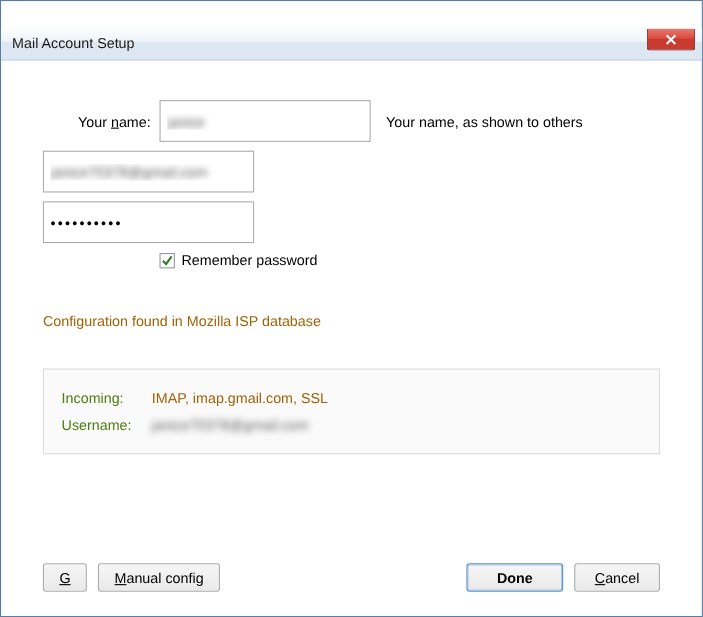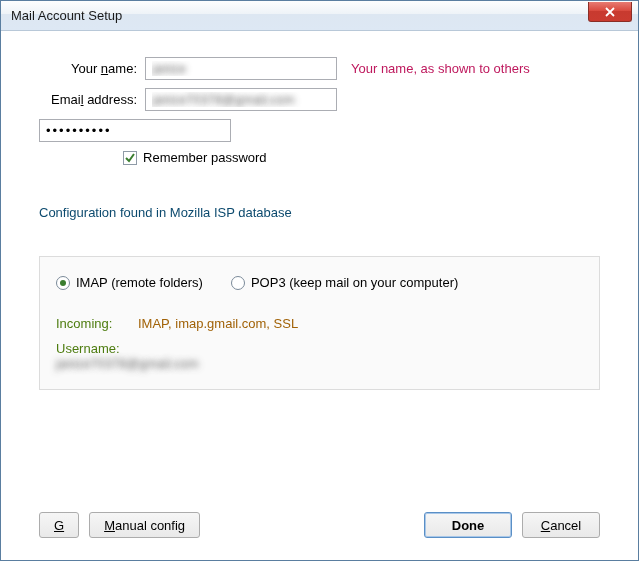--- a/index.html
+++ b/index.html
@@ -21,20 +21,21 @@
     position: relative;
   }
   .titlebar {
     height: 30px;
     background: linear-gradient(to bottom, #fdfefe 0%, #eef3f8 45%, #dde7f2 46%, #dde8f4 100%);
     border-bottom: 1px solid #b8c8d8;
     display: flex;
     align-items: center;
     padding: 0 0 0 10px;
     position: relative;
+    margin-top: 24px;
   }
   .titlebar-title {
     color: #1a1a1a;
     font-size: 13px;
   }
   .close-btn {
     position: absolute;
     right: 6px;
     top: 1px;
     width: 44px;
@@ -44,71 +45,71 @@
     border-top: none;
     border-radius: 0 0 3px 3px;
     display: flex;
     align-items: center;
     justify-content: center;
     color: #fff;
     cursor: default;
   }
   .close-btn svg { width: 12px; height: 10px; }
   .content {
-    padding: 26px 38px 20px 38px;
+    padding: 36px 38px 20px 38px;
   }
   .form-row {
     display: flex;
     align-items: center;
     margin-bottom: 8px;
   }
   .form-label {
     width: 106px;
     text-align: right;
     padding-right: 8px;
     color: #000;
   }
   .form-label .u { text-decoration: underline; }
   .text-input {
     width: 192px;
-    height: 23px;
+    height: 38px;
     border: 1px solid #abadb3;
     padding: 2px 6px;
     font-size: 13px;
     font-family: inherit;
     background: #fff;
   }
   .text-input.blurred { color: transparent; text-shadow: 0 0 6px rgba(60,60,60,0.85); }
   .hint {
     margin-left: 14px;
-    color: #be185d;
+    color: #000000;
     font-size: 13px;
   }
   .checkbox-row {
     display: flex;
     align-items: center;
-    margin-left: 84px;
+    margin-left: 106px;
     margin-top: 4px;
   }
   .checkbox {
     width: 14px;
     height: 14px;
     border: 1px solid #8f9ba7;
     background: #fff;
     margin-right: 6px;
     display: inline-flex;
     align-items: center;
     justify-content: center;
     position: relative;
   }
   .checkbox svg { width: 12px; height: 12px; }
   .status-msg {
     margin-top: 40px;
     margin-bottom: 36px;
-    color: #0c4a6e;
+    color: #a16207;
   }
   .config-panel {
     border: 1px solid #dcdcdc;
     background: #fafafa;
     padding: 18px 14px 18px 14px;
   }
   .radio-row {
     display: flex;
     align-items: center;
     gap: 28px;
@@ -197,56 +198,45 @@
 
   <div class="content">
 
     <div class="form-row">
       <label class="form-label"><span>Your </span><span class="u">n</span><span>ame:</span></label>
       <input class="text-input blurred" type="text" value="janice" style="">
       <span class="hint">Your name, as shown to others</span>
     </div>
 
     <div class="form-row">
-      <label class="form-label"><span>Emai</span><span class="u">l</span><span> address:</span></label>
       <input class="text-input blurred" type="text" value="janice70378@gmail.com" style="">
     </div>
 
     <div class="form-row">
       <input class="text-input" type="text" style="letter-spacing: 2px;" value="••••••••••">
     </div>
 
     <div class="checkbox-row">
       <span class="checkbox">
         <svg viewBox="0 0 12 12">
           <path d="M2 6 L5 9 L10 2" stroke="#3a7d2f" stroke-width="2" fill="none"></path>
         </svg>
       </span>
       <label><span>Re</span><span class="u">m</span><span>ember password</span></label>
     </div>
 
     <div class="status-msg">Configuration found in Mozilla ISP database</div>
 
     <div class="config-panel">
-      <div class="radio-row">
-        <div class="radio-opt">
-          <span class="radio checked"></span>
-          <span>IMAP (remote folders)</span>
-        </div>
-        <div class="radio-opt">
-          <span class="radio"></span>
-          <span>POP3 (keep mail on your computer)</span>
-        </div>
-      </div>
 
       <div class="detail-row">
         <span class="detail-label">Incoming:</span>
         <span class="detail-value">IMAP, imap.gmail.com, SSL</span>
       </div>
-      <div class="detail-row" style="margin-bottom:0;flex-direction:column;">
+      <div class="detail-row" style="margin-bottom:0;">
         <span class="detail-label">Username:</span>
         <span class="detail-value blurred">janice70378@gmail.com</span>
       </div>
     </div>
 
   </div>
 
   <div class="button-bar">
     <button class="btn">
         <span class="u">G</span>

